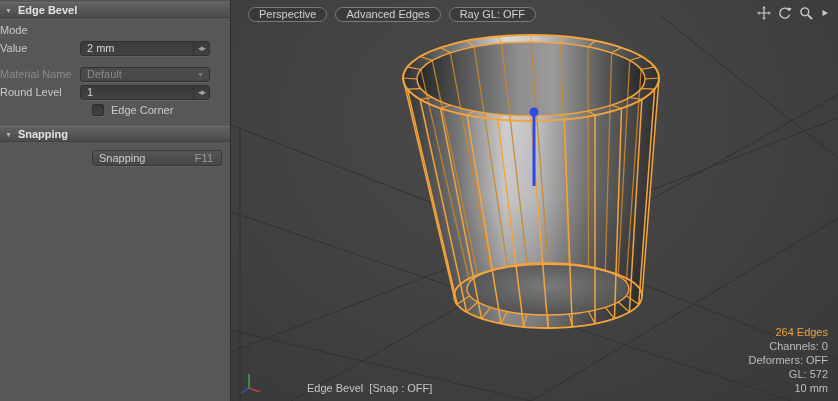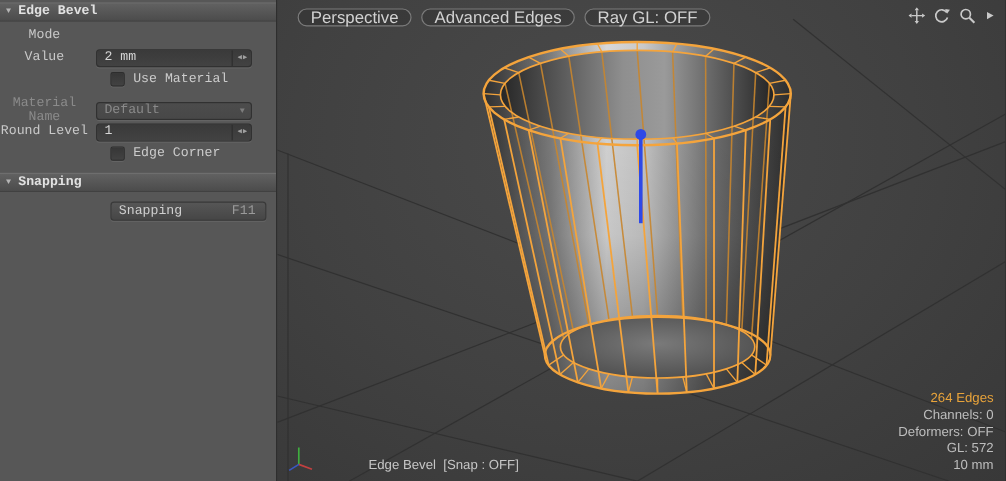--- a/index.html
+++ b/index.html
@@ -2,28 +2,28 @@
 <html><head>
 <meta charset="utf-8">
 <style>
   * { box-sizing: border-box; margin:0; padding:0; }
   html,body { width:838px; height:401px; overflow:hidden; background:#2b2b2b;
               font-family:"Liberation Sans", sans-serif; }
   .app { position:relative; width:838px; height:401px; display:flex; font-size:11px; }
 
   
   .panel { width:231px; height:100%; background:#575757; border-right:1px solid #2e2e2e;
-           padding-top:2px; color:#cccccc; flex:none;font-family:Liberation Mono, monospace; }
+           padding-top:2px; color:#cccccc; flex:none; }
   .sec-header { height:16px; margin-bottom:4px; background:linear-gradient(#616161,#4c4c4c);
                 border-top:1px solid #6e6e6e; border-bottom:1px solid #414141;
                 display:flex; align-items:center; padding-left:5px;
                 color:#e2e2e2; font-weight:bold; }
   .sec-header .tri { font-size:7px; color:#b5b5b5; margin-right:6px; }
   .row { height:16px; margin:0 6px 2px 0; display:flex; align-items:center; }
-  .lbl { width:80px; text-align:center; padding-right:6px; color:#c9c9c9; flex:none; }
+  .lbl { width:80px; text-align:left; padding-right:6px; color:#c9c9c9; flex:none; }
   .lbl.disabled { color:#8b8b8b; }
   .ctl { position:relative; width:130px; height:15px; border-radius:3px;
          background:linear-gradient(#3a3a3a,#424242); border:1px solid #313131;
          box-shadow:0 1px 0 rgba(255,255,255,0.08);
          display:flex; align-items:center; padding:0 18px 0 6px; color:#d6d6d6; }
   .ctl.disabled { background:linear-gradient(#4c4c4c,#484848); color:#8a8a8a;text-align:center; }
   .dd-arrow { position:absolute; right:5px; top:3px; font-size:7px; color:#a8a8a8; }
   .ctl.disabled .dd-arrow { color:#7d7d7d; }
   .spinner { position:absolute; right:0; top:0; height:13px; width:16px; text-align:center;
              border-left:1px solid #2f2f2f; font-size:9px; color:#a0a0a0;
@@ -39,21 +39,21 @@
               display:flex; align-items:center; justify-content:space-between;
               padding:0 8px 0 6px; color:#cfcfcf; }
   .snap-btn .sc { color:#9a9a9a; }
 
   
   .viewport { position:relative; flex:1; height:100%; overflow:hidden;
               background:radial-gradient(ellipse at 45% 30%, #4a4a4a 0%, #414141 55%, #383838 100%); }
   #scene-svg { position:absolute; left:0; top:0; }
   .vp-toolbar { position:absolute; top:7px; left:17px; display:flex; gap:8px; }
   .vp-btn { height:15px; padding:0 10px; border:1px solid #7b7b7b; border-radius:8px;
-            background:rgba(32,32,32,0.25); color:#d2d2d2; font-size:14px; line-height:13px;
+            background:rgba(32,32,32,0.25); color:#d2d2d2; font-size:11px; line-height:13px;
             display:flex; align-items:center; }
   .nav-icons { position:absolute; top:6px; right:8px; display:flex; gap:7px; align-items:center; }
   .nav-icons span { display:inline-flex; }
   .status { position:absolute; left:76px; bottom:7px; color:#c6c6c6; white-space:pre; }
   .stats { position:absolute; right:10px; bottom:6px; text-align:right; color:#bdbdbd; line-height:14px; }
   .axis-gizmo { position:absolute; left:7px; bottom:4px; }
 </style>
 </head>
 <body>
 
@@ -71,24 +71,20 @@
     </div>
 
     <div class="row">
       <span class="lbl">Value</span>
       <div class="ctl">
         <span>2 mm</span>
         <span class="spinner">◂▸</span>
       </div>
     </div>
 
-    <div class="chk-row">
-      <div class="checkbox"></div>
-      <span>Use Material</span>
-    </div>
 
     <div class="gap8"></div>
 
     <div class="row">
       <span class="lbl disabled">Material Name</span>
       <div class="ctl disabled">
         <span>Default</span>
         <span class="dd-arrow">▼</span>
       </div>
     </div>

